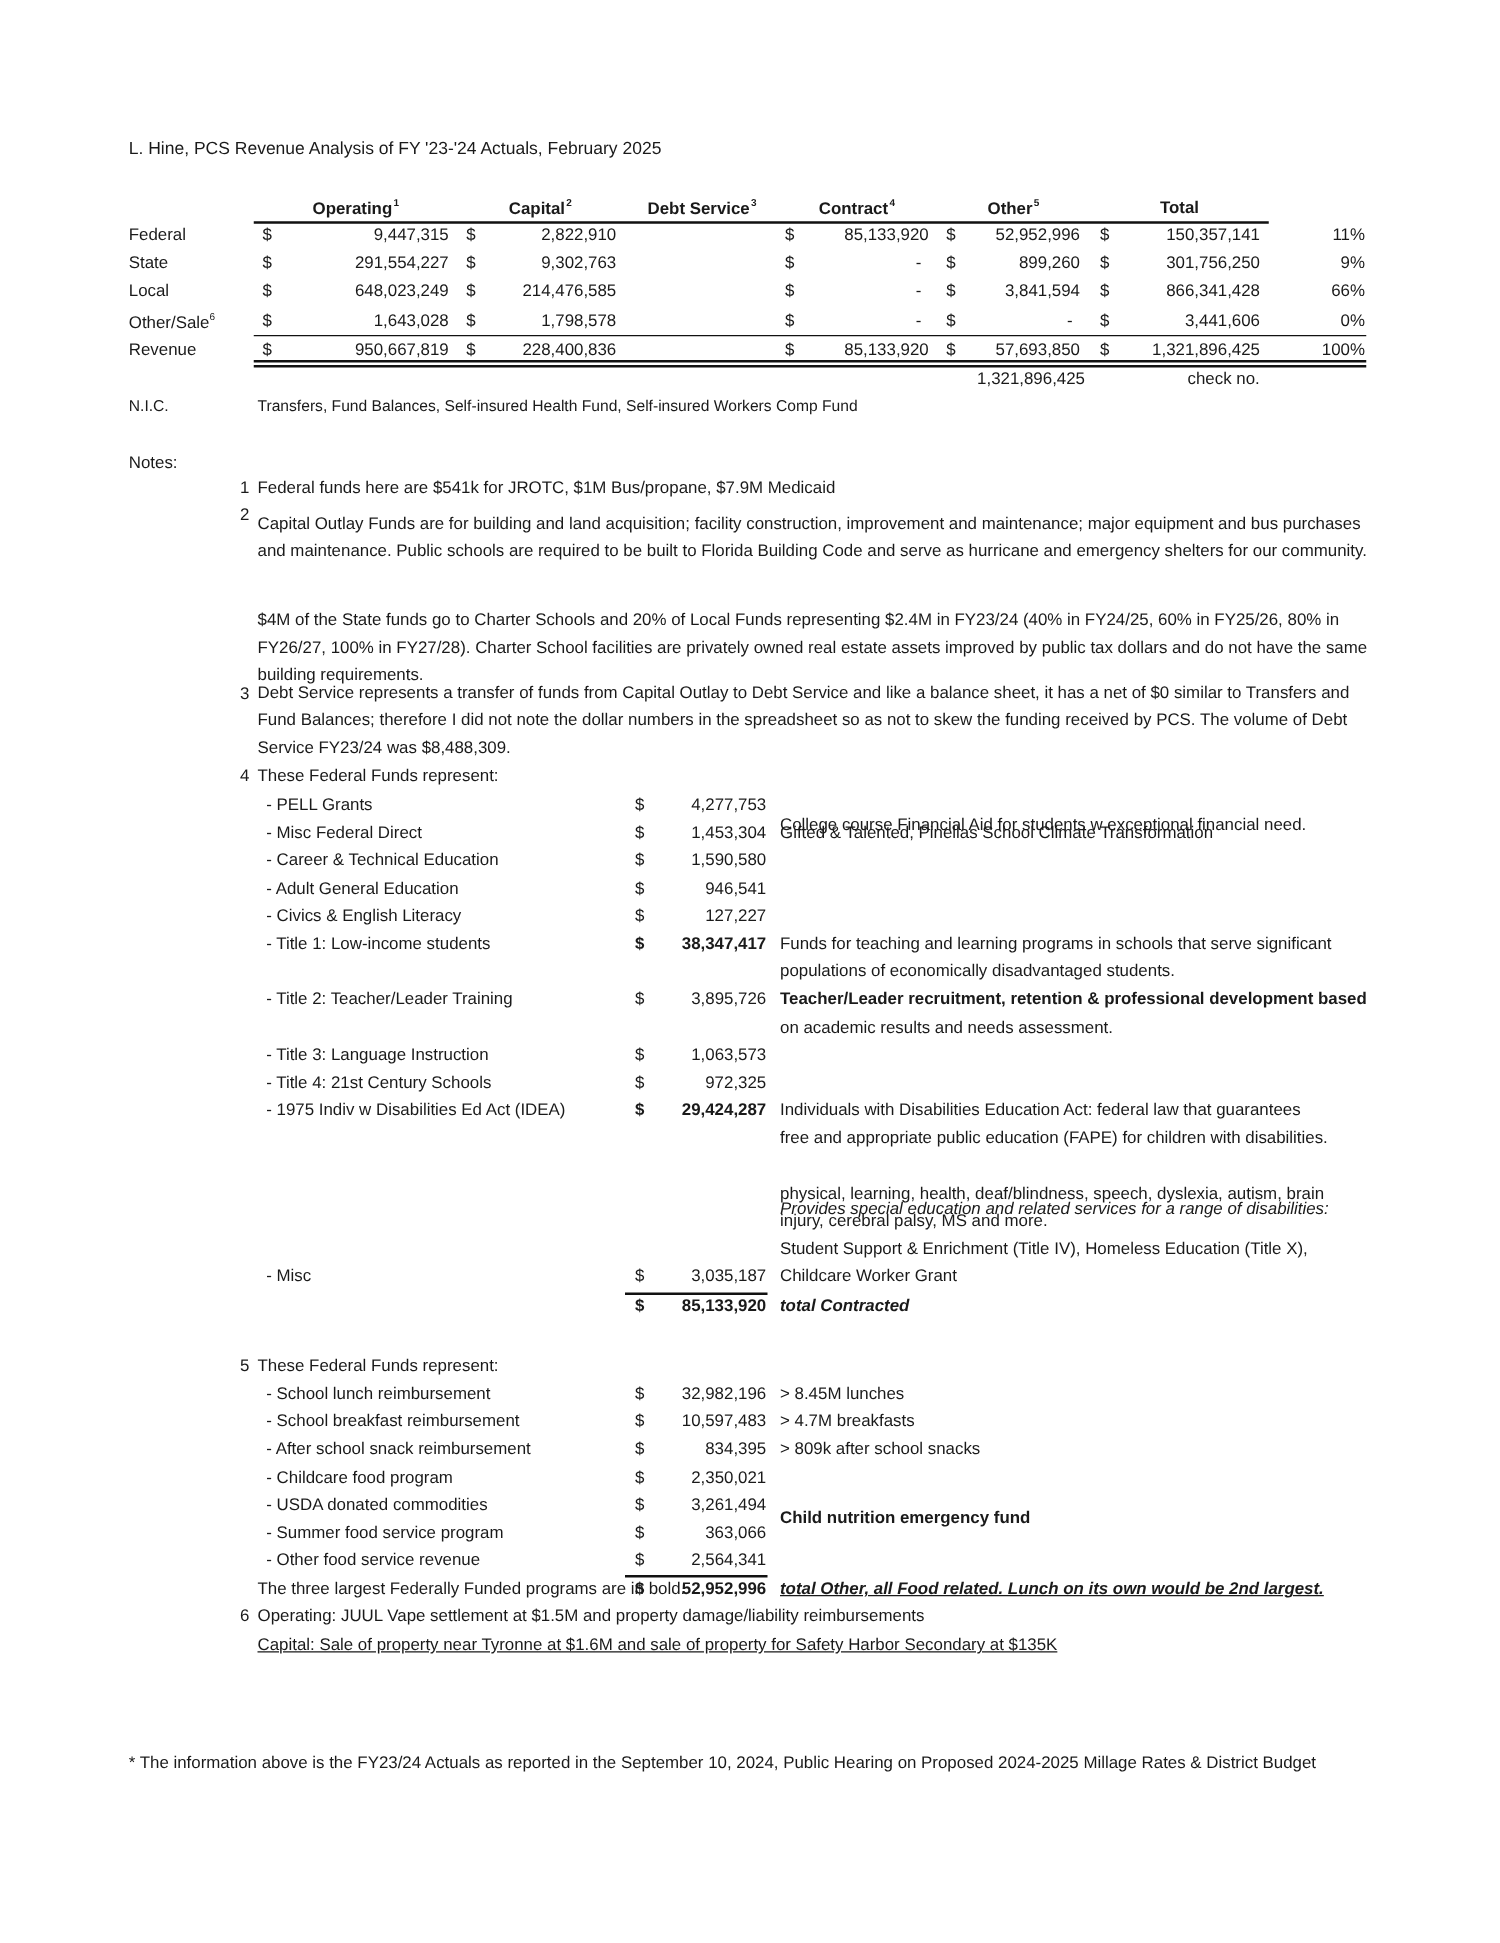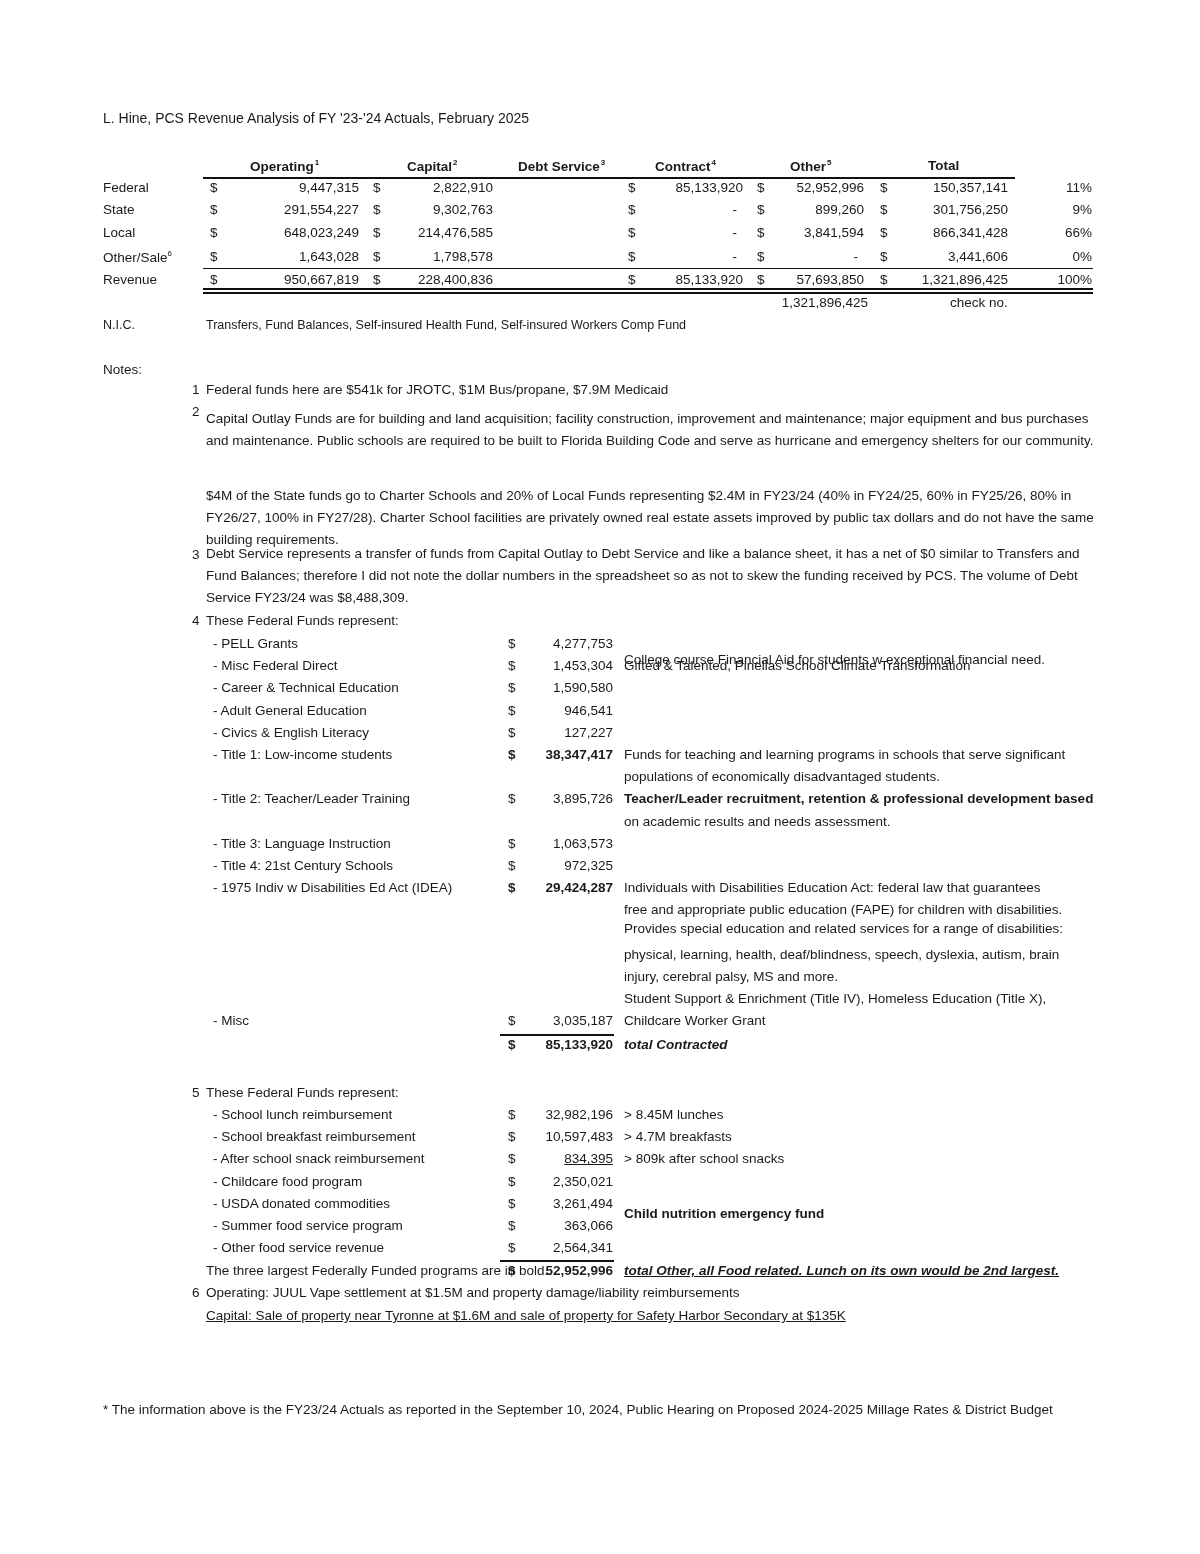--- a/index.html
+++ b/index.html
@@ -189,21 +189,21 @@
         <div class="abs sublabel" style="top:858.0000000000002px;">- Title 4: 21st Century Schools</div>
         <div class="abs subdollar" style="top:858.0000000000002px;">$</div>
         <div class="abs subnum" style="top:858.0000000000002px;">972,325</div>
       </div>
       <div>
         <div class="abs sublabel" style="top:880.2000000000003px;">- 1975 Indiv w Disabilities Ed Act (IDEA)</div>
         <div class="abs subdollar bold" style="top:880.2000000000003px;">$</div>
         <div class="abs subnum bold" style="top:880.2000000000003px;">29,424,287</div>
         <div class="abs subdesc" style="top:880.2000000000003px;">Individuals with Disabilities Education Act: federal law that guarantees</div>
         <div class="abs subdesc" style="top:902.4000000000003px;">free and appropriate public education (FAPE) for children with disabilities.</div>
-        <div class="abs subdesc" style="top:921px;">Provides special education and related services for a range of disabilities:</div>
+        <div class="abs subdesc" style="top:959px;font-style:italic;">Provides special education and related services for a range of disabilities:</div>
         <div class="abs subdesc" style="top:946.8000000000003px;">physical, learning, health, deaf/blindness, speech, dyslexia, autism,  brain</div>
         <div class="abs subdesc" style="top:969.0000000000002px;">injury, cerebral palsy, MS and more.</div>
         <div class="abs subdesc" style="top:991.2000000000003px;">Student Support &amp; Enrichment (Title IV), Homeless Education (Title X),</div>
       </div>
       <div>
         <div class="abs sublabel" style="top:1013.4000000000003px;">- Misc</div>
         <div class="abs subdollar" style="top:1013.4000000000003px;">$</div>
         <div class="abs subnum" style="top:1013.4000000000003px;">3,035,187</div>
         <div class="abs subdesc" style="top:1013.4000000000003px;">Childcare Worker Grant</div>
       </div>
@@ -224,21 +224,21 @@
       </div>
       <div>
         <div class="abs sublabel" style="top:1129.2px;">- School breakfast reimbursement</div>
         <div class="abs subdollar" style="top:1129.2px;">$</div>
         <div class="abs subnum" style="top:1129.2px;">10,597,483</div>
         <div class="abs subdesc" style="top:1129.2px;">&gt; 4.7M breakfasts</div>
       </div>
       <div>
         <div class="abs sublabel" style="top:1151.4px;">- After school snack reimbursement</div>
         <div class="abs subdollar" style="top:1151.4px;">$</div>
-        <div class="abs subnum" style="top:1151.4px;text-decoration:underline;">834,395</div>
+        <div class="abs subnum" style="top:1151.4px;">834,395</div>
         <div class="abs subdesc" style="top:1151.4px;">&gt; 809k after school snacks</div>
       </div>
       <div>
         <div class="abs sublabel" style="top:1173.6000000000001px;">- Childcare food program</div>
         <div class="abs subdollar" style="top:1173.6000000000001px;">$</div>
         <div class="abs subnum" style="top:1173.6000000000001px;">2,350,021</div>
       </div>
       <div>
         <div class="abs sublabel" style="top:1195.8000000000002px;">- USDA donated commodities</div>
         <div class="abs subdollar" style="top:1195.8000000000002px;">$</div>

